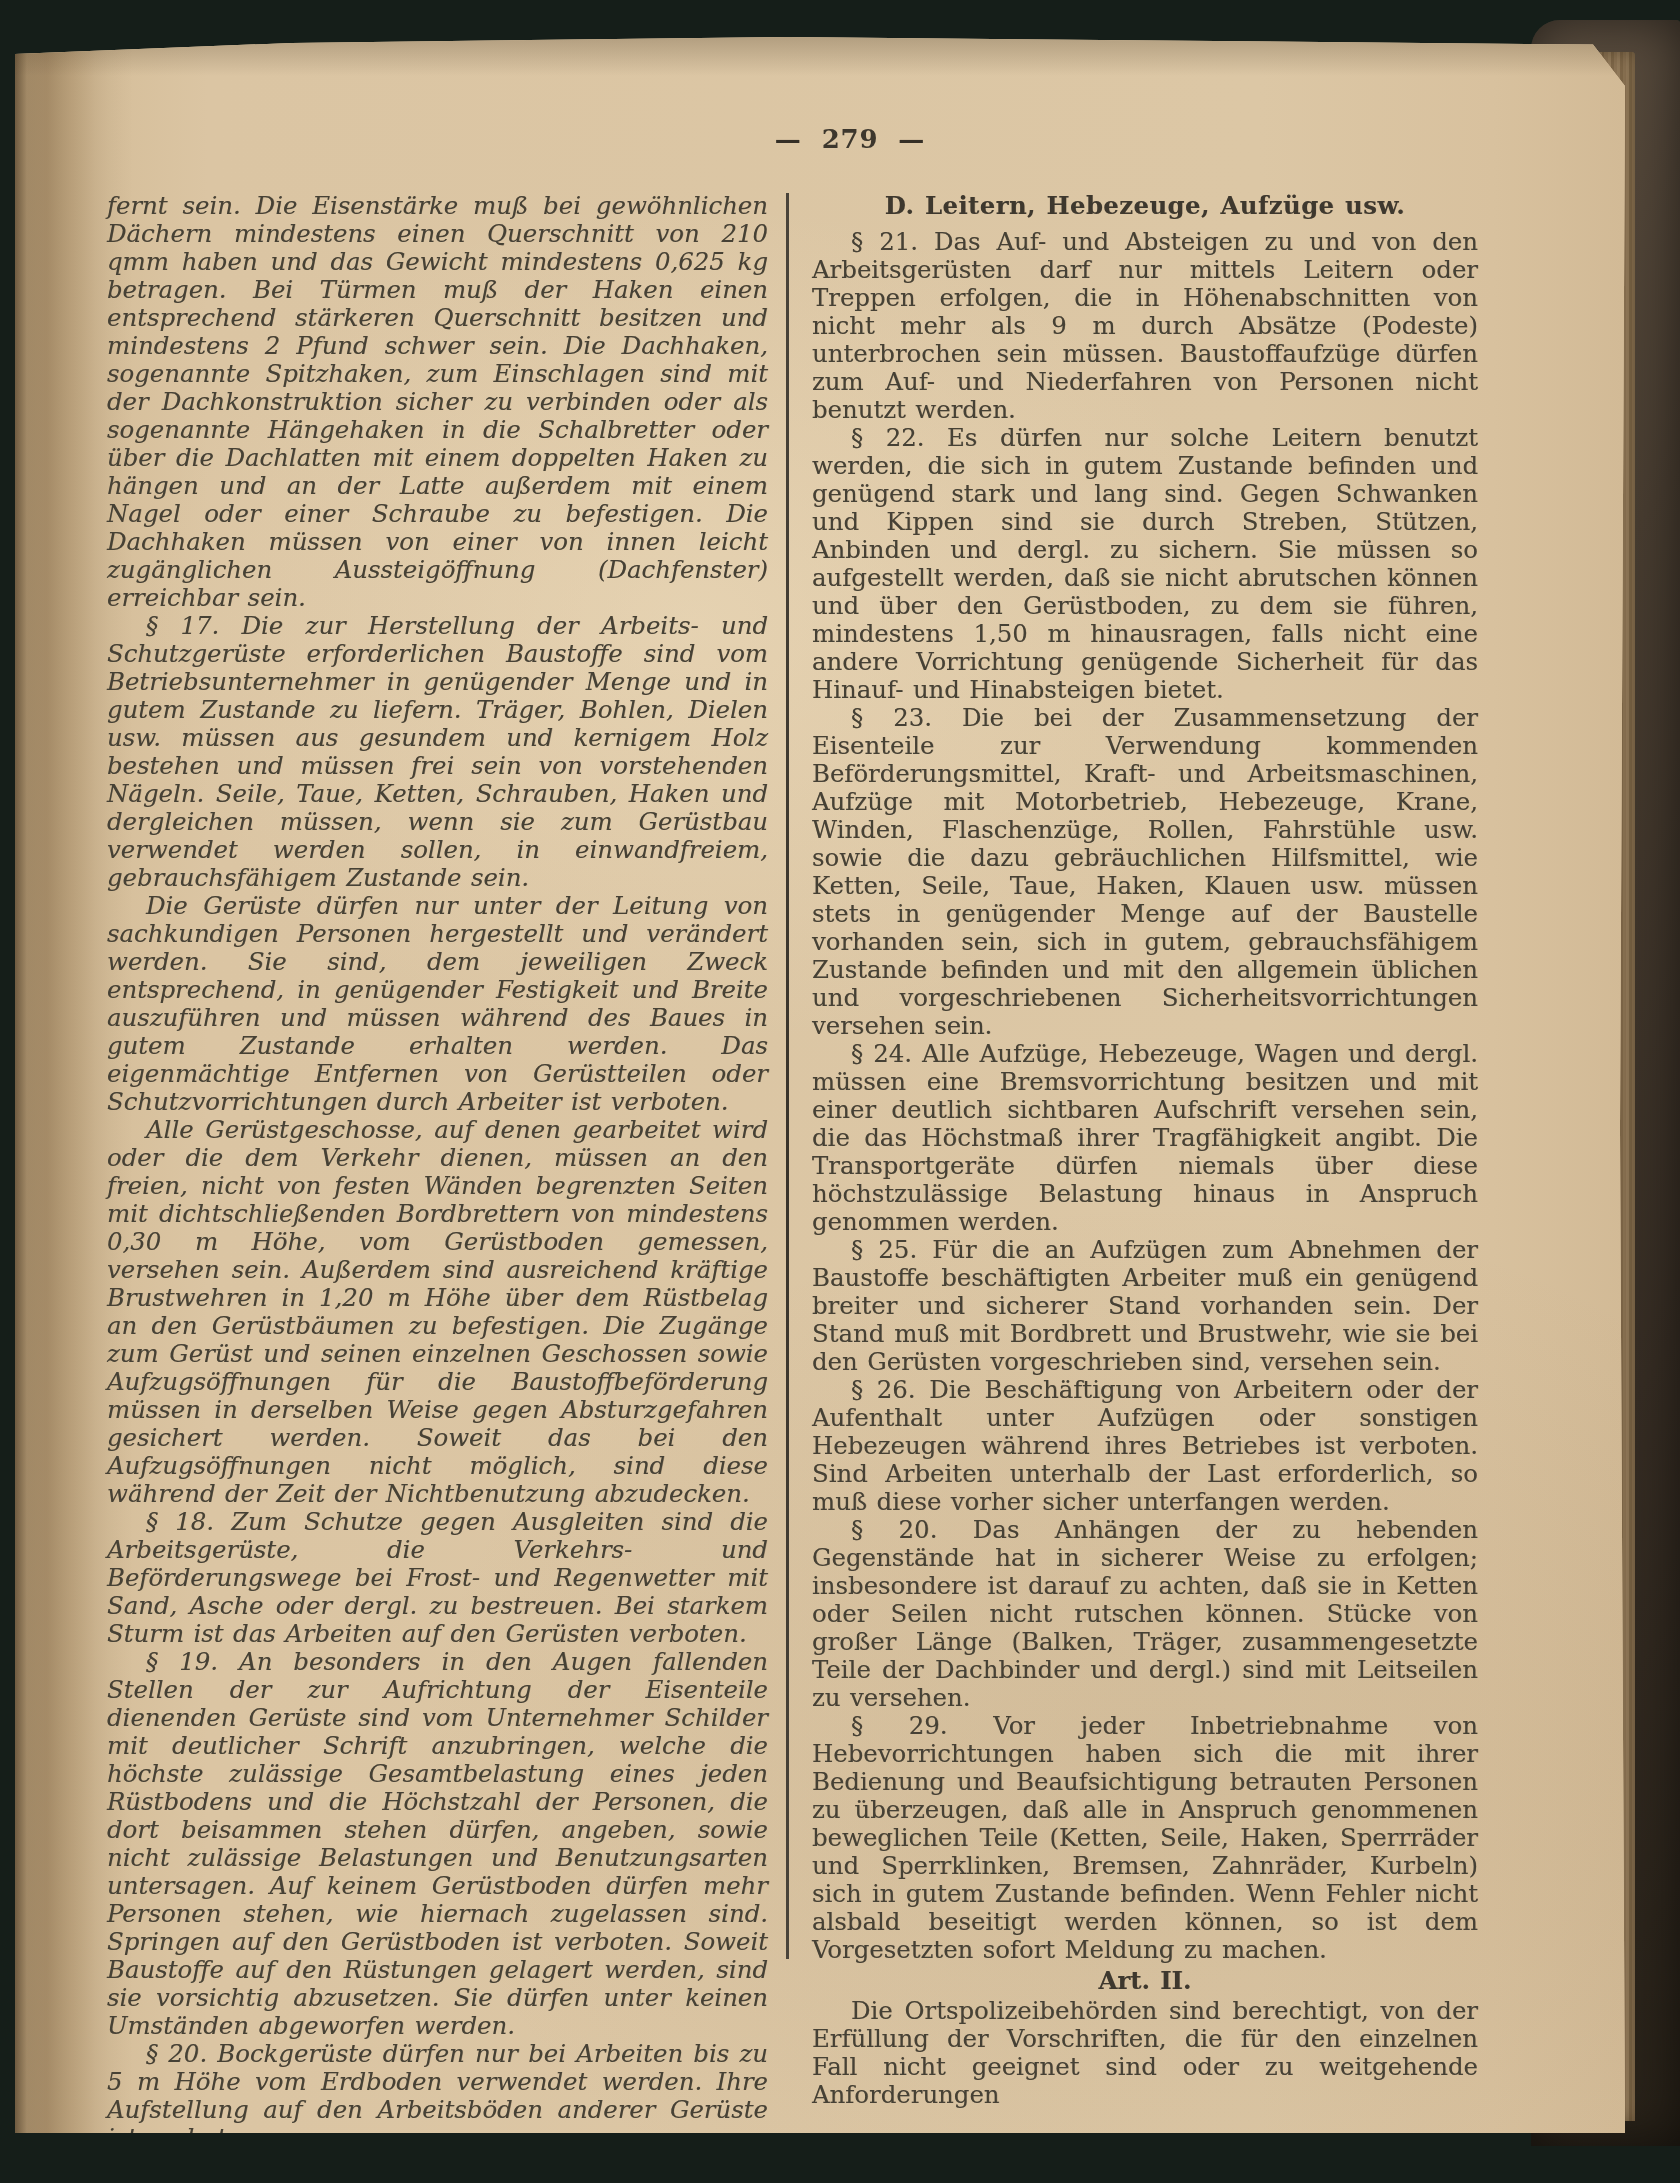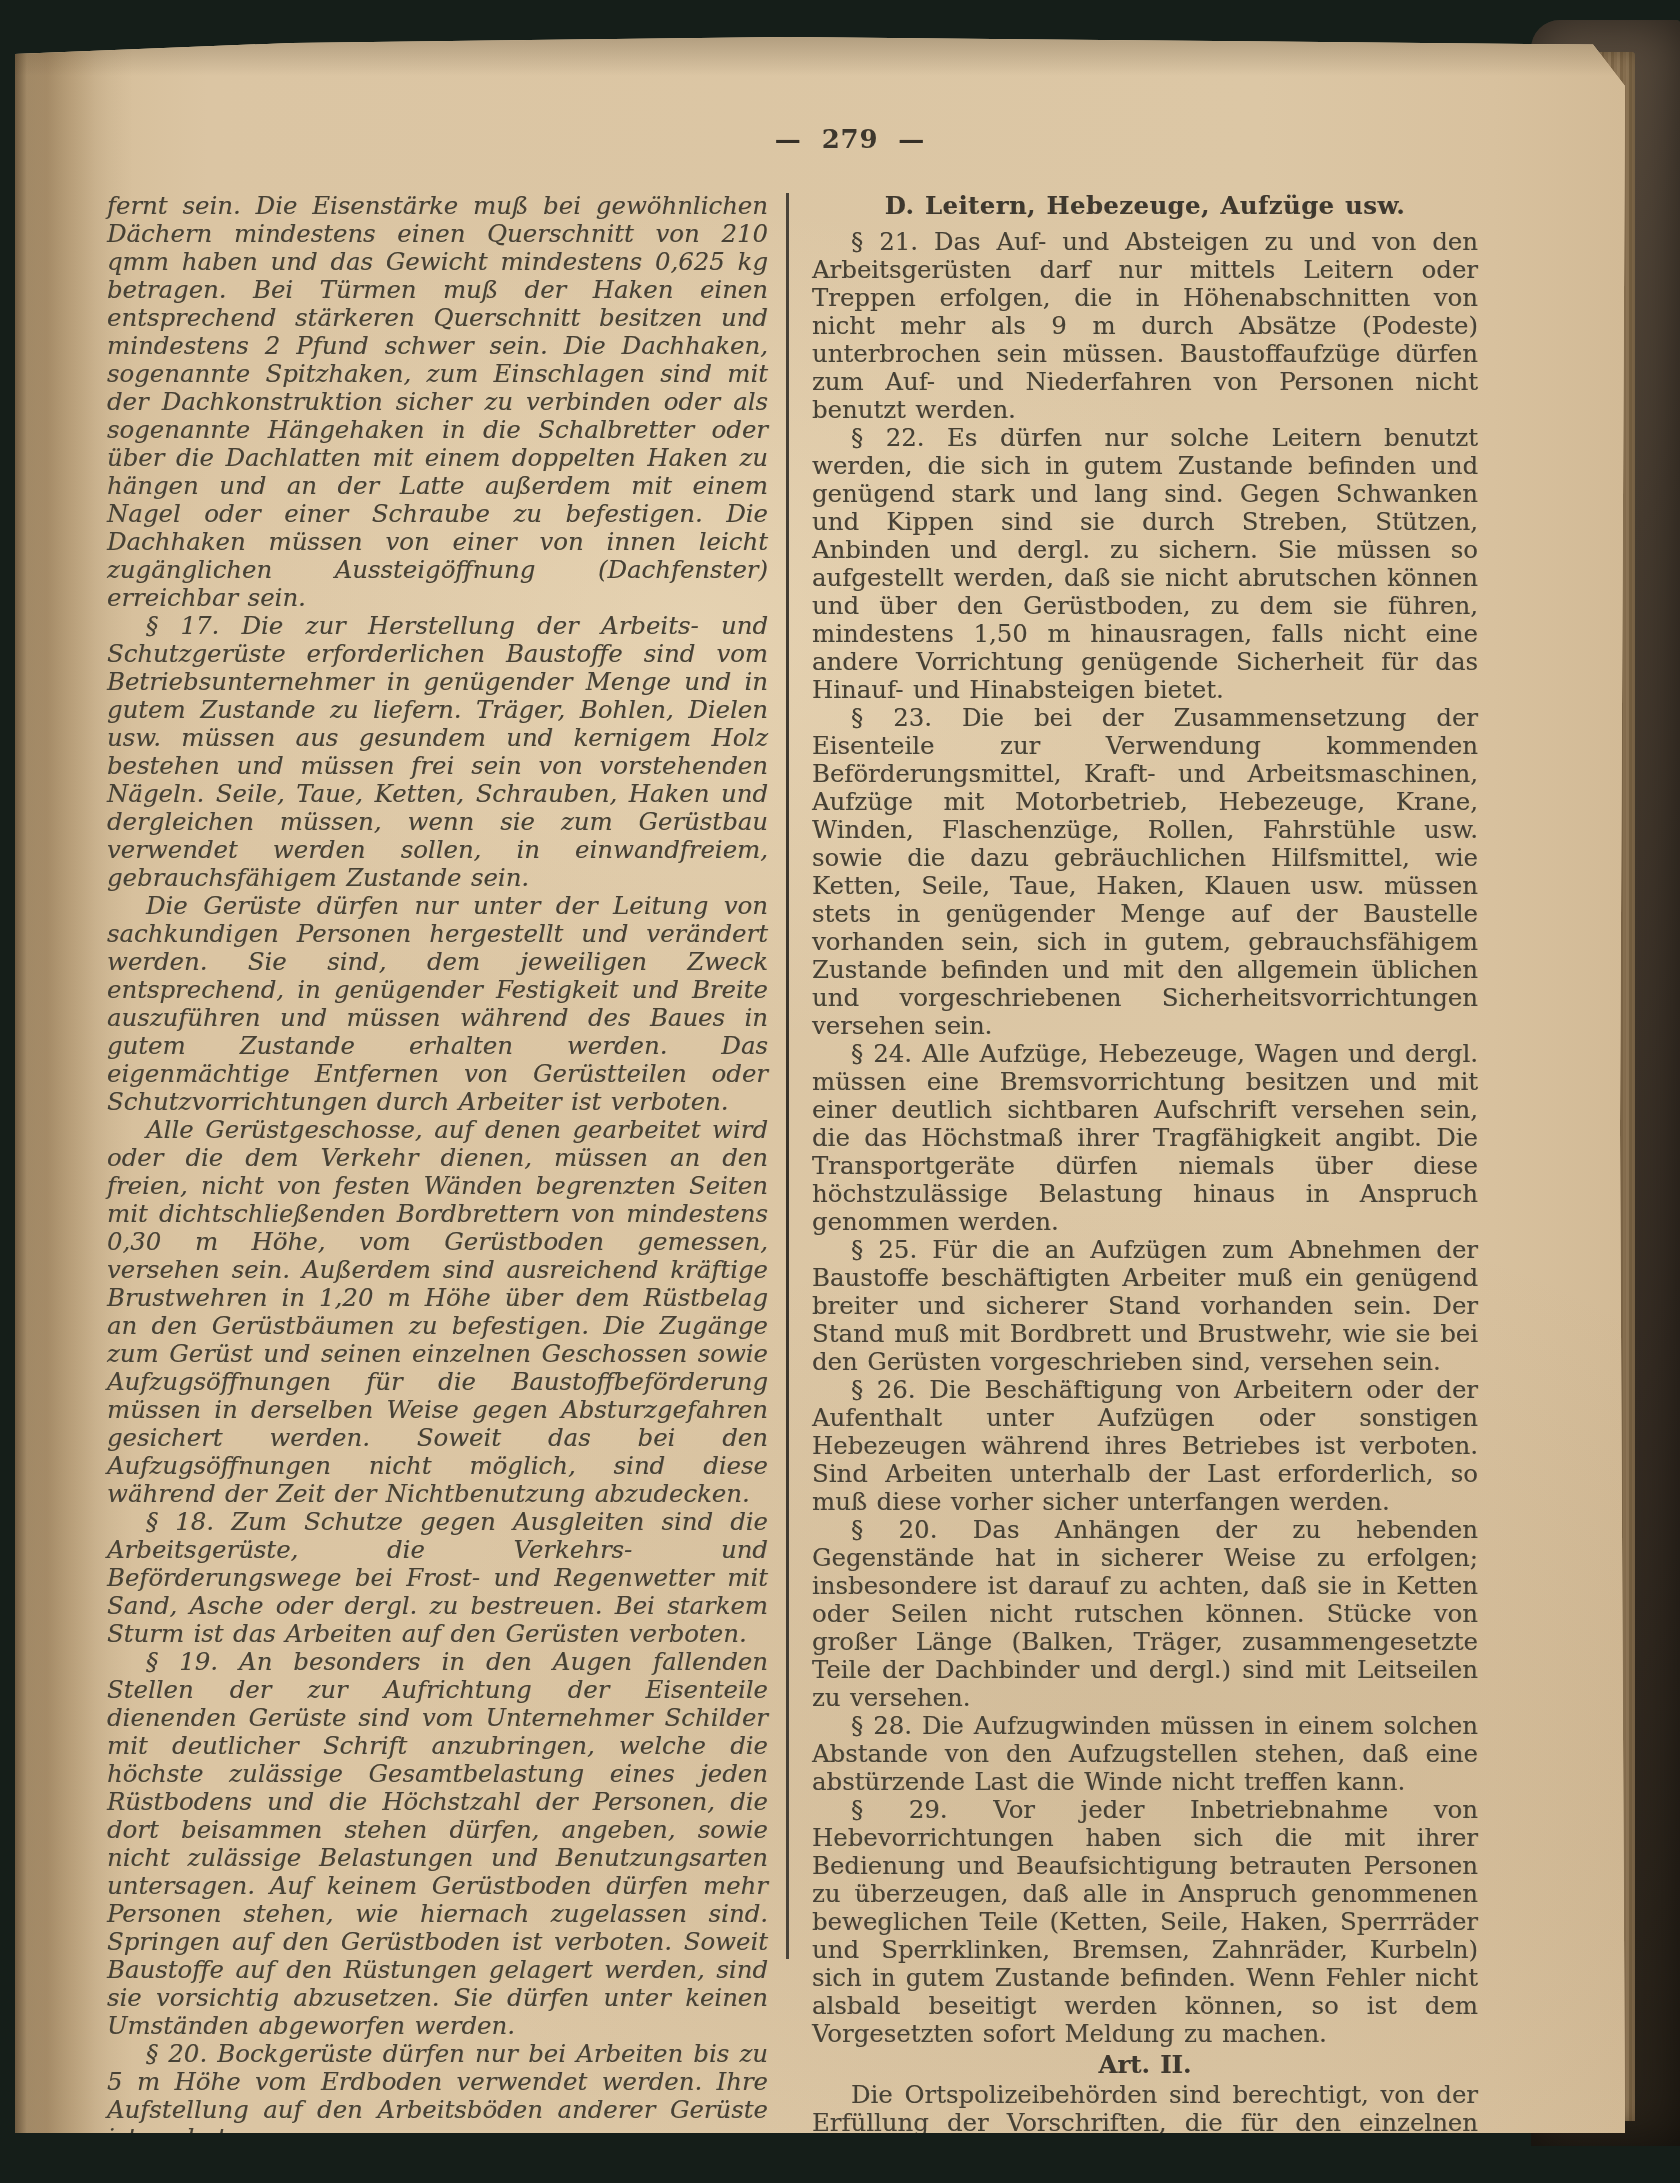--- a/index.html
+++ b/index.html
@@ -156,21 +156,20 @@
 
     <div class="col col-right">
       <p class="section-heading">D. Leitern, Hebezeuge, Aufzüge usw.</p>
       <p class="para">§ 21. Das Auf- und Absteigen zu und von den Arbeitsgerüsten darf nur mittels Leitern oder Treppen erfolgen, die in Höhenabschnitten von nicht mehr als 9 m durch Absätze (Podeste) unterbrochen sein müssen. Baustoffaufzüge dürfen zum Auf- und Niederfahren von Personen nicht benutzt werden.</p>
       <p class="para">§ 22. Es dürfen nur solche Leitern benutzt werden, die sich in gutem Zustande befinden und genügend stark und lang sind. Gegen Schwanken und Kippen sind sie durch Streben, Stützen, Anbinden und dergl. zu sichern. Sie müssen so aufgestellt werden, daß sie nicht abrutschen können und über den Gerüstboden, zu dem sie führen, mindestens 1,50 m hinausragen, falls nicht eine andere Vorrichtung genügende Sicherheit für das Hinauf- und Hinabsteigen bietet.</p>
       <p class="para">§ 23. Die bei der Zusammensetzung der Eisenteile zur Verwendung kommenden Beförderungsmittel, Kraft- und Arbeitsmaschinen, Aufzüge mit Motorbetrieb, Hebezeuge, Krane, Winden, Flaschenzüge, Rollen, Fahrstühle usw. sowie die dazu gebräuchlichen Hilfsmittel, wie Ketten, Seile, Taue, Haken, Klauen usw. müssen stets in genügender Menge auf der Baustelle vorhanden sein, sich in gutem, gebrauchsfähigem Zustande befinden und mit den allgemein üblichen und vorgeschriebenen Sicherheitsvorrichtungen versehen sein.</p>
       <p class="para">§ 24. Alle Aufzüge, Hebezeuge, Wagen und dergl. müssen eine Bremsvorrichtung besitzen und mit einer deutlich sichtbaren Aufschrift versehen sein, die das Höchstmaß ihrer Tragfähigkeit angibt. Die Transportgeräte dürfen niemals über diese höchstzulässige Belastung hinaus in Anspruch genommen werden.</p>
       <p class="para">§ 25. Für die an Aufzügen zum Abnehmen der Baustoffe beschäftigten Arbeiter muß ein genügend breiter und sicherer Stand vorhanden sein. Der Stand muß mit Bordbrett und Brustwehr, wie sie bei den Gerüsten vorgeschrieben sind, versehen sein.</p>
       <p class="para">§ 26. Die Beschäftigung von Arbeitern oder der Aufenthalt unter Aufzügen oder sonstigen Hebezeugen während ihres Betriebes ist verboten. Sind Arbeiten unterhalb der Last erforderlich, so muß diese vorher sicher unterfangen werden.</p>
       <p class="para">§ 20. Das Anhängen der zu hebenden Gegenstände hat in sicherer Weise zu erfolgen; insbesondere ist darauf zu achten, daß sie in Ketten oder Seilen nicht rutschen können. Stücke von großer Länge (Balken, Träger, zusammengesetzte Teile der Dachbinder und dergl.) sind mit Leitseilen zu versehen.</p>
-      <p class="para">§ 28. Die Aufzugwinden müssen in einem solchen Abstande von den Aufzugstellen stehen, daß eine abstürzende Last die Winde nicht treffen kann.</p>
       <p class="para">§ 29. Vor jeder Inbetriebnahme von Hebevorrichtungen haben sich die mit ihrer Bedienung und Beaufsichtigung betrauten Personen zu überzeugen, daß alle in Anspruch genommenen beweglichen Teile (Ketten, Seile, Haken, Sperrräder und Sperrklinken, Bremsen, Zahnräder, Kurbeln) sich in gutem Zustande befinden. Wenn Fehler nicht alsbald beseitigt werden können, so ist dem Vorgesetzten sofort Meldung zu machen.</p>
       <p class="article-heading">Art. II.</p>
       <p class="para">Die Ortspolizeibehörden sind berechtigt, von der Erfüllung der Vorschriften, die für den einzelnen Fall nicht geeignet sind oder zu weitgehende Anforderungen</p>
     </div>
   </div>
 
 </div>
 
 
 </body></html>

